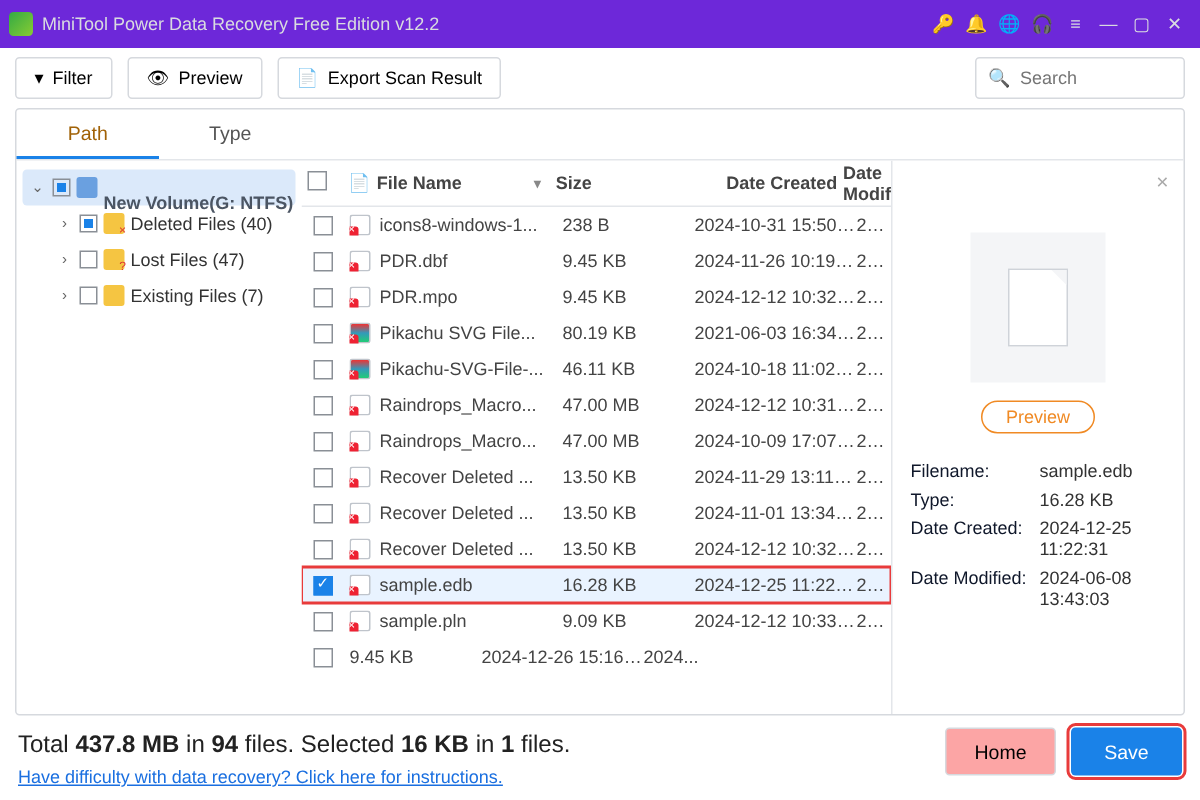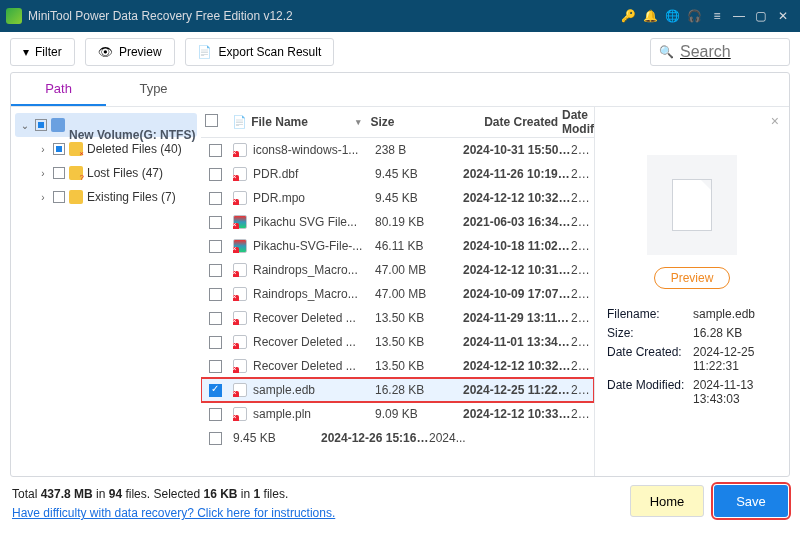--- a/index.html
+++ b/index.html
@@ -1,33 +1,33 @@
 <!DOCTYPE html>
 <html><head>
 <meta charset="utf-8">
 <style>
 * { box-sizing: border-box; margin: 0; padding: 0; font-family: "Segoe UI", Arial, sans-serif; }
 body { background: #fff; width: 800px; height: 533px; overflow: hidden; position: relative; }
 
-.titlebar { background: #0c4a6e; height: 28px; display: flex; align-items: center; padding: 16px 6px; color: #d9dbe0; font-size: 12px; }
+.titlebar { background: #6d28d9; height: 28px; display: flex; align-items: center; padding: 16px 6px; color: #d9dbe0; font-size: 12px; }
 .titlebar .logo { width: 16px; height: 16px; margin-right: 6px; background: linear-gradient(135deg,#3a4,#8c3); border-radius: 3px; }
 .titlebar .title { flex: 1; color: #d9dbe0; }
 .titlebar .tbicon { width: 22px; text-align: center; cursor: pointer; font-size: 12px; }
 .tb-key { color: #f0b400; }
 
 .toolbar { display: flex; align-items: center; height: 40px; padding: 0 10px; gap: 10px; }
 .btn { border: 1px solid #d6d9de; background: #fff; border-radius: 3px; height: 28px; padding: 0 12px; font-size: 12px; display: inline-flex; align-items: center; gap: 6px; cursor: pointer; }
 .toolbar .spacer { flex: 1; }
 .searchwrap { border: 1px solid #d6d9de; border-radius: 3px; height: 28px; width: 140px; display: flex; align-items: center; padding: 0 8px; gap: 6px; color: #888; font-size: 12px; }
-.searchwrap input { border: none; outline: none; width: 100%; font-size: 16px; text-decoration: underline; }
+.searchwrap input { border: none; outline: none; width: 100%; font-size: 12px; }
 
 .panel { border: 1px solid #d6d9de; border-radius: 3px; margin: 0 10px; height: 405px; display: flex; flex-direction: column; }
 .tabs { display: flex; }
 .tab { width: 95px; text-align: center; padding: 8px 0; font-size: 13px; cursor: pointer; color: #555; }
-.tab.active { color: #a21caf; border-bottom: 2px solid #1a82e8; }
+.tab.active { color: #a16207; border-bottom: 2px solid #1a82e8; }
 .hr { border-top: 1px solid #e3e6ea; }
 
 .body { flex: 1; display: flex; overflow: hidden; }
 .tree { width: 190px; padding: 6px 4px; font-size: 12px; color: #333; }
 .tree .row { display: flex; align-items: center; height: 24px; gap: 4px; padding-left: 4px; cursor: pointer; white-space: nowrap; }
 .tree .sub .row { padding-left: 22px; }
 .tree .exp { width: 12px; color: #666; font-size: 10px; display:inline-block; text-align:center;}
 .tree .cb { width: 12px; height: 12px; border: 1px solid #8a8f96; display: inline-block; }
 .tree .cb.half { background: linear-gradient(#1a82e8,#1a82e8) center/6px 6px no-repeat; }
 .tree .drive { background: #dbe9fa; border-radius: 3px; }
@@ -46,21 +46,21 @@
 .lhdr .c-name{width:142px; display:flex; align-items:center; gap:4px;}
 .lhdr .c-size{width:88px;}
 .lhdr .c-dc{width:108px;padding-left:28px;}
 .lhdr .c-dm{flex:1;}
 .sort-tri{font-size:9px;color:#888;margin-left:auto;margin-right:10px;}
 .lrows{flex:1;overflow:hidden;}
 .lrow{display:flex;align-items:center;height:24px;font-size:12px;color:#444;padding-left:4px;}
 .lrow .c-chk{width:28px;display:flex;align-items:center;justify-content:flex-start;padding-left:4px;}
 .lrow .c-name{width:142px;display:flex;align-items:center;gap:6px;white-space:nowrap;overflow:hidden;text-overflow:ellipsis;}
 .lrow .c-size{width:88px;}
-.lrow .c-dc{width:108px;white-space:nowrap;overflow:hidden;text-overflow:ellipsis;font-weight:bold;}
+.lrow .c-dc{width:108px;white-space:nowrap;overflow:hidden;text-overflow:ellipsis;}
 .lrow .c-dm{flex:1;white-space:nowrap;overflow:hidden;text-overflow:ellipsis;}
 .lrow .cb{width:13px;height:13px;border:1px solid #8a8f96;display:inline-block;}
 .lrow.sel{background:#e9f3ff;outline:2px solid #e83b3b;outline-offset:-1px;}
 .lrow.sel .cb{background:#1a82e8;border-color:#1a82e8;position:relative;}
 .lrow.sel .cb::after{content:"✓";color:#fff;font-size:10px;position:absolute;left:1px;top:-2px;}
 .fic{width:14px;height:14px;position:relative;display:inline-block;}
 .fic .base{position:absolute;inset:0;border:1px solid #bfc4cb;background:#fff;border-radius:2px;}
 .fic .x{position:absolute;left:-2px;bottom:-2px;width:8px;height:8px;background:#e23;border-radius:2px;}
 .fic .x::after{content:"×";color:#fff;font-size:8px;position:absolute;left:1px;top:-3px;}
 .fic.svg .base{background:linear-gradient(#e33,#39b,#2c7);} 
@@ -69,25 +69,25 @@
 .preview .close { position: absolute; right: 10px; top: 6px; color: #aaa; cursor: pointer; font-size: 14px; }
 .preview .thumb { margin: 40px auto 10px; width: 90px; height: 100px; background: #f4f5f7; display:flex; align-items:center; justify-content:center; }
 .preview .thumb .sheet{width:40px;height:52px;border:1px solid #cfd3d9;background:#fff;position:relative;}
 .preview .thumb .sheet::before{content:"";position:absolute;right:0;top:0;border-left:10px solid transparent;border-top:10px solid #f4f5f7;}
 .preview .pbtn{display:block;margin:12px auto 18px;border:1px solid #f08a24;color:#f08a24;border-radius:12px;padding:3px 16px;background:#fff;font-size:12px;cursor:pointer;}
 .preview .kv{display:flex;gap:8px;margin:5px 0;}
 .preview .kv .k{width:78px;color:#0f172a;}
 .preview .kv .v{flex:1;color:#333;}
 
 .footer { position: absolute; left: 0; right: 0; bottom: 0; height: 54px; padding: 6px 12px; display:flex; align-items:flex-start;}
-.footer .stats{font-size:12px;color:#222;line-height:1.5;}
+.footer .stats{font-size:16px;color:#222;line-height:1.5;}
 .footer .stats b{font-weight:700;}
 .footer .link{color:#1a6fe0;text-decoration:underline;cursor:pointer;font-size:12px;}
 .footer .actions{margin-left:auto;display:flex;gap:10px;align-items:center;}
-.homebtn{border:1px solid #d6d9de;background:#fef9c3;border-radius:3px;width:74px;height:32px;font-size:13px;cursor:pointer;}
+.homebtn{border:1px solid #d6d9de;background:#fca5a5;border-radius:3px;width:74px;height:32px;font-size:13px;cursor:pointer;}
 .savebtn{background:#1a82e8;color:#fff;border:none;border-radius:3px;width:74px;height:32px;font-size:13px;cursor:pointer;outline:2px solid #e83b3b;outline-offset:1px;}
 </style>
 </head>
 <body>
 
 <div class="titlebar">
   <span class="logo"></span>
   <span class="title">MiniTool Power Data Recovery Free Edition v12.2</span>
   <span class="tbicon tb-key">🔑</span>
   <span class="tbicon">🔔</span>
@@ -364,30 +364,30 @@
       <span class="close">×</span>
       <div class="thumb">
           <div class="sheet"></div>
         </div>
       <button class="pbtn">Preview</button>
       <div class="kv">
           <span class="k">Filename:</span>
           <span class="v">sample.edb</span>
         </div>
       <div class="kv">
-          <span class="k">Size:</span>
+          <span class="k">Type:</span>
           <span class="v">16.28 KB</span>
         </div>
       <div class="kv">
           <span class="k">Date Created:</span>
           <span class="v">2024-12-25 11:22:31</span>
         </div>
       <div class="kv">
           <span class="k">Date Modified:</span>
-          <span class="v">2024-11-13 13:43:03</span>
+          <span class="v">2024-06-08 13:43:03</span>
         </div>
     </div>
   </div>
 </div>
 
 <div class="footer">
   <div>
     <div class="stats">
       <span>Total </span><b>437.8 MB</b><span> in </span><b>94</b><span> files.</span>
       <span>  Selected </span><b>16 KB</b><span> in </span><b>1</b><span> files.</span>

